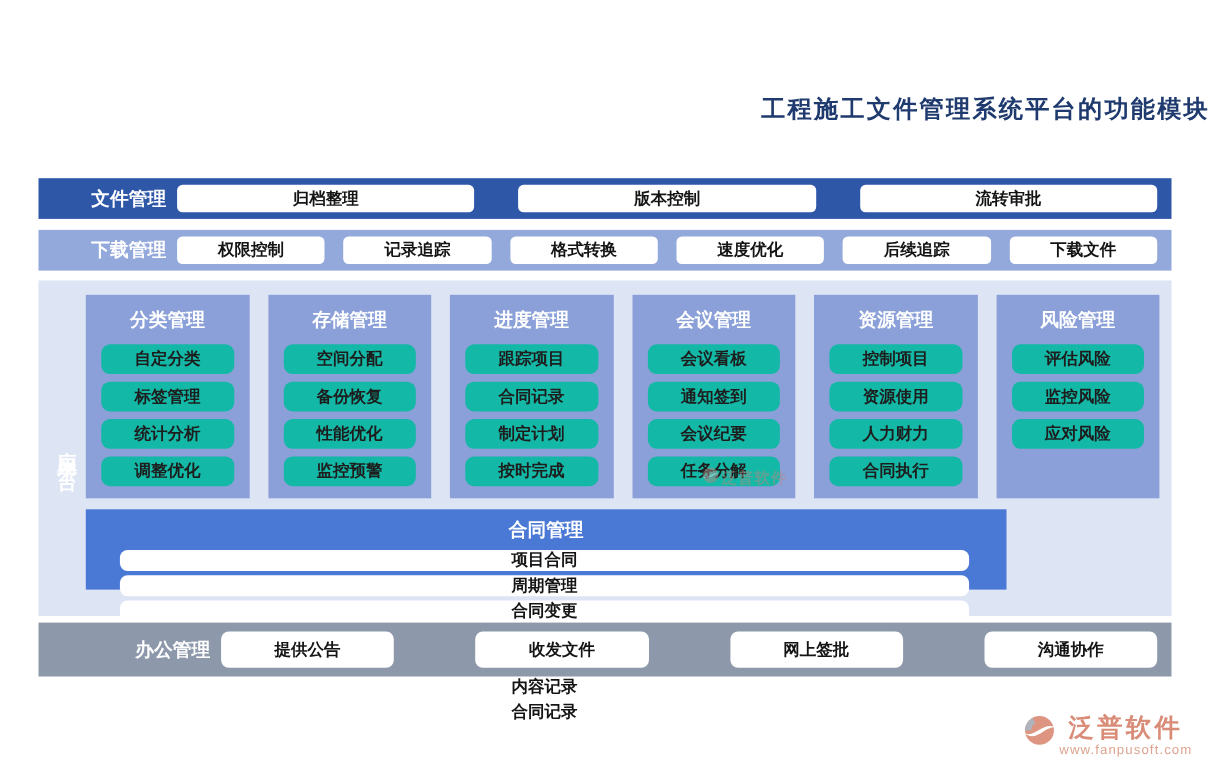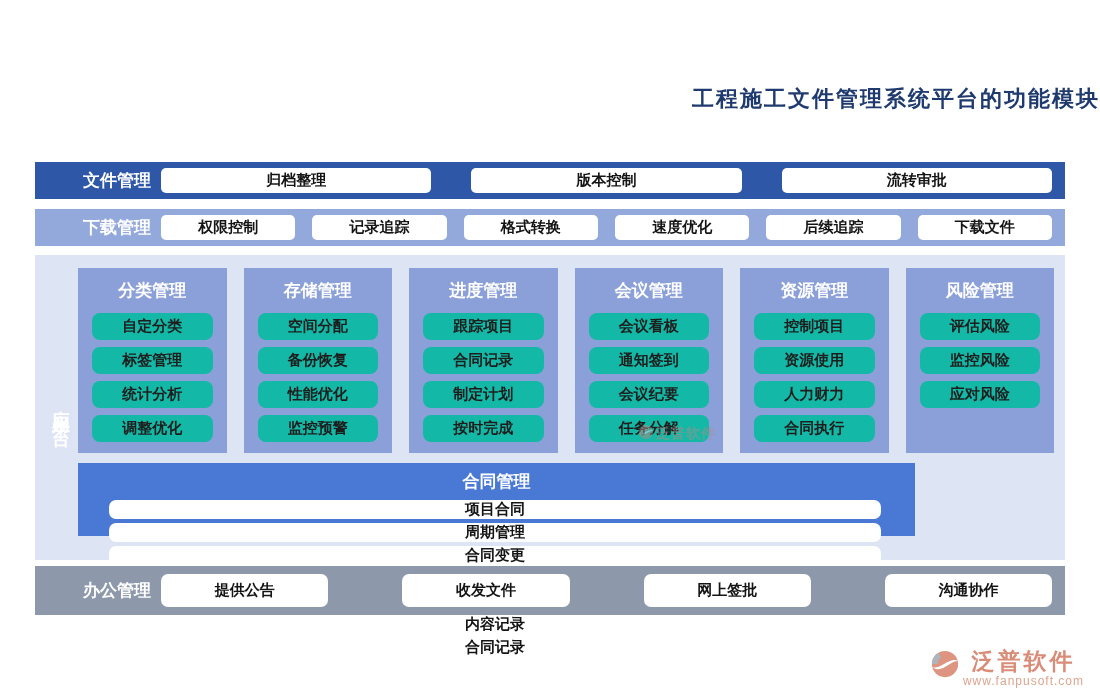--- a/index.html
+++ b/index.html
@@ -28,21 +28,21 @@
   
   .band {
     position: absolute;
     left: 35px;
     width: 1030px;
     display: flex;
     align-items: center;
   }
   .band-file     { top: 162px; height: 37px; background: #2e57a8; }
   .band-download { top: 209px; height: 37px; background: #93a8db; }
-  .band-office   { top: 566px; height: 49px; background: #8d99ab; }
+  .band-office   { top: 566px; height: 49px; background: #8d99ab; padding-left: 40px; }
 
   .band-label {
     color: #ffffff;
     font-weight: bold;
     font-size: 17px;
     margin-left: 48px;
     white-space: nowrap;
     flex: 0 0 auto;
   }
   .band-buttons {

